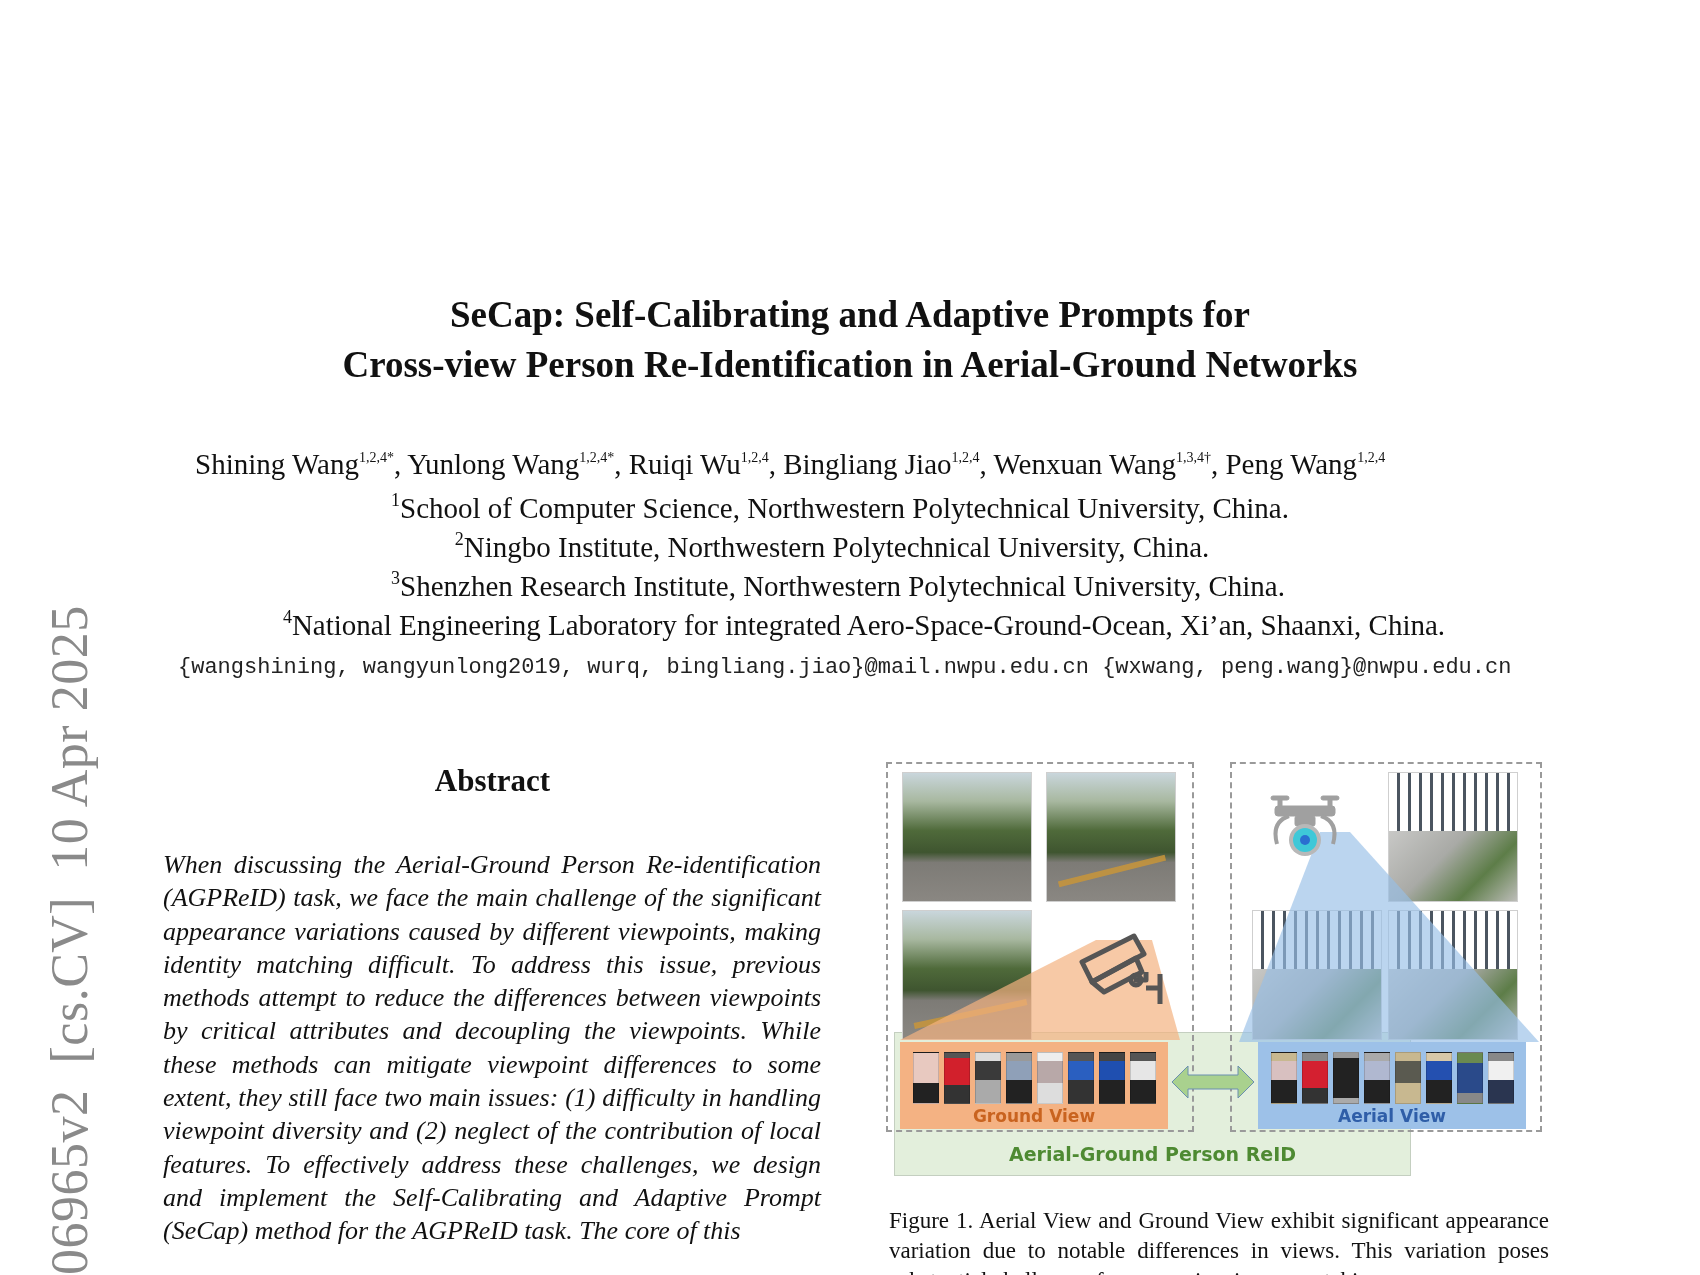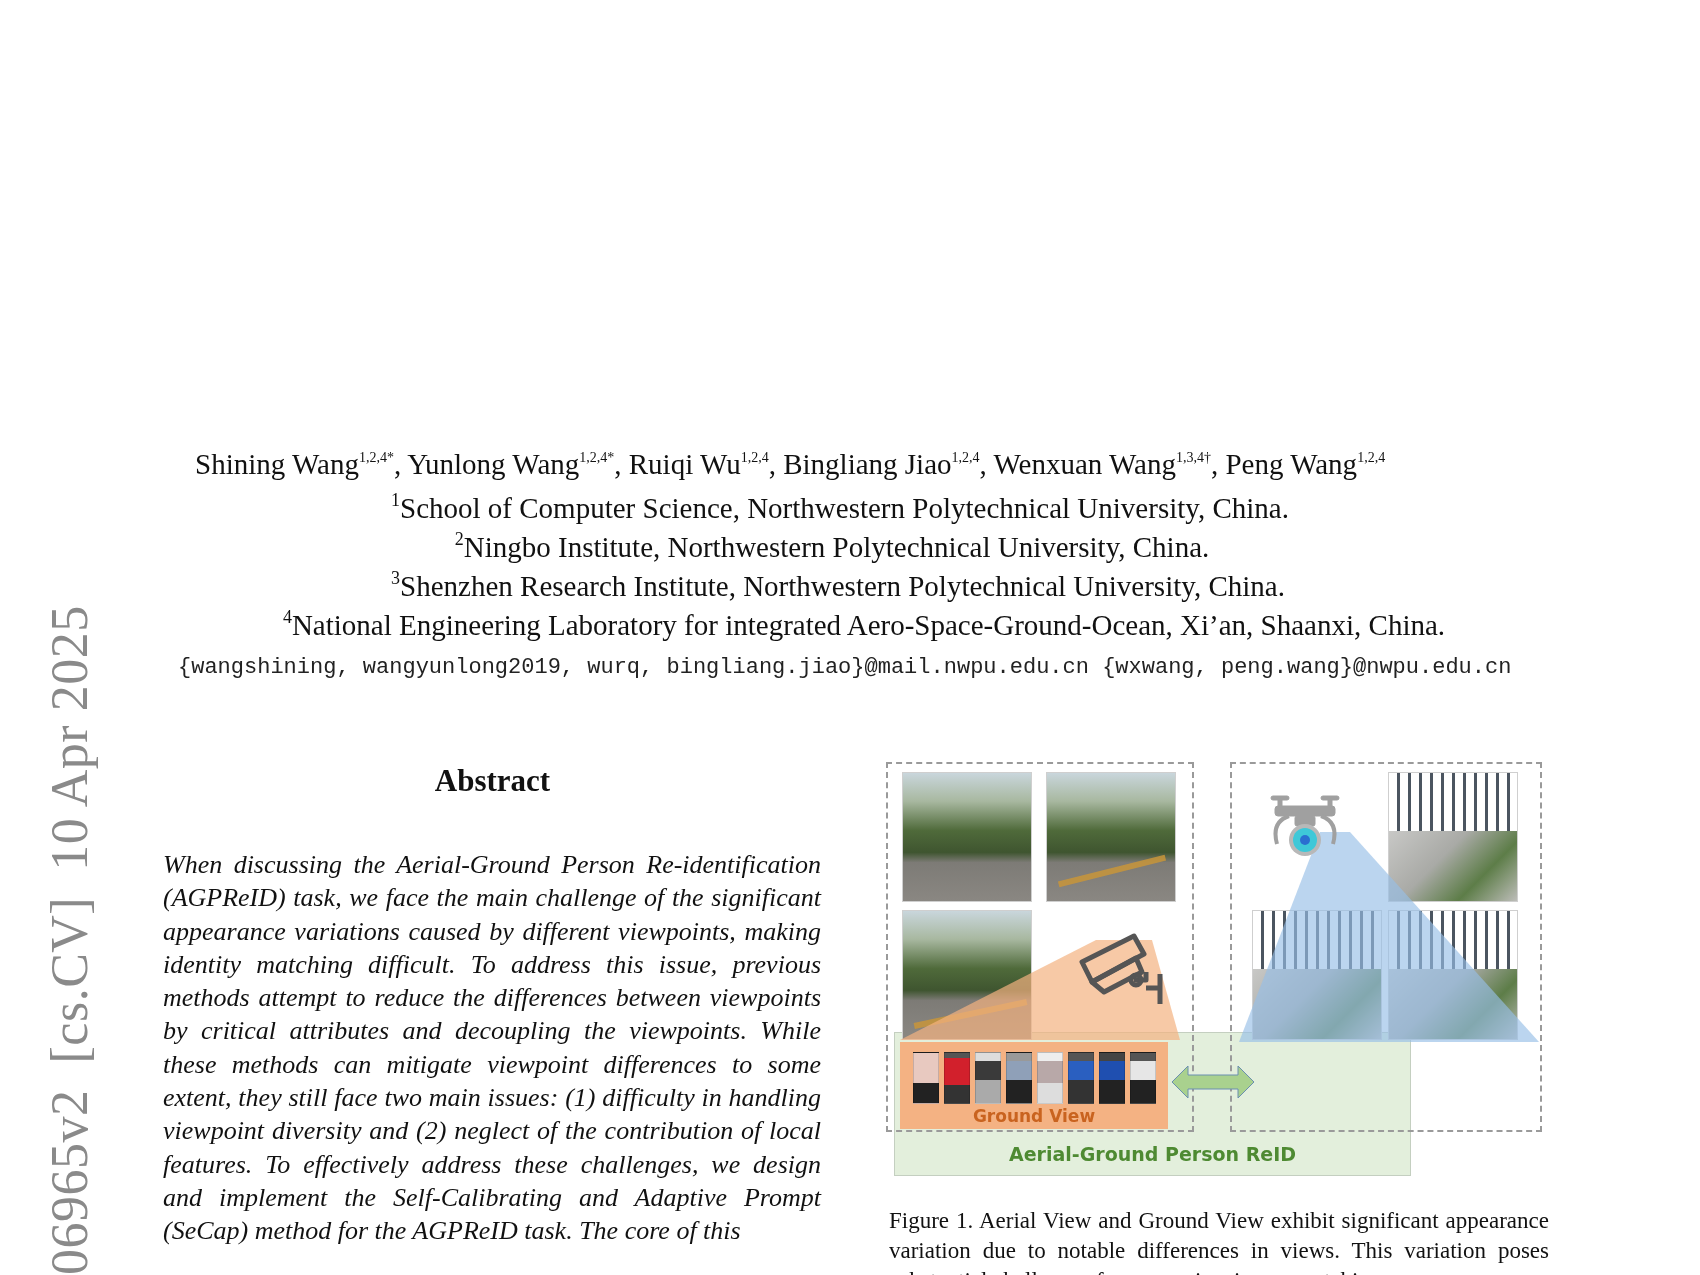--- a/index.html
+++ b/index.html
@@ -83,20 +83,22 @@
   }
 </style>
 </head>
 <body>
 
 <div class="arxiv-stamp">
   <span>06965v2</span><span>[cs.CV]</span><span>10 Apr 2025</span>
 </div>
 
 <div class="title">
+  <div>SeCap: Self-Calibrating and Adaptive Prompts for</div>
+  <div>Cross-view Person Re-Identification in Aerial-Ground Networks</div>
 </div>
 
 <div class="authors">
   <span><span>Shining Wang</span><sup>1,2,4*</sup><span>, </span></span>
   <span><span>Yunlong Wang</span><sup>1,2,4*</sup><span>, </span></span>
   <span><span>Ruiqi Wu</span><sup>1,2,4</sup><span>, </span></span>
   <span><span>Bingliang Jiao</span><sup>1,2,4</sup><span>, </span></span>
   <span><span>Wenxuan Wang</span><sup>1,3,4†</sup><span>, </span></span>
   <span><span>Peng Wang</span><sup>1,2,4</sup></span>
 </div>
@@ -176,15 +178,28 @@
       <div class="thumb" style="background:linear-gradient(#444 15%,#1f4fb0 15% 55%,#222 55%);"></div>
       <div class="thumb" style="background:linear-gradient(#555 15%,#e6e6e6 15% 55%,#222 55%);"></div>
     </div>
     <div class="strip-label">Ground View</div>
   </div>
 
   <svg class="arrow" viewBox="0 0 82 36">
     <polygon points="0,18 16,2 16,11 66,11 66,2 82,18 66,34 66,25 16,25 16,34" fill="#a9d18e" stroke="#6a8fb0" stroke-width="1"></polygon>
   </svg>
 
+  <div class="strip strip-aerial">
+    <div class="thumbs">
+      <div class="thumb" style="background:linear-gradient(#c8b890 15%,#d8c0c0 15% 55%,#222 55%);"></div>
+      <div class="thumb" style="background:linear-gradient(#888 15%,#d42030 15% 70%,#333 70%);"></div>
+      <div class="thumb" style="background:linear-gradient(#999 10%,#222 10% 90%,#aaa 90%);"></div>
+      <div class="thumb" style="background:linear-gradient(#aaa 15%,#b0b8d0 15% 55%,#222 55%);"></div>
+      <div class="thumb" style="background:linear-gradient(#c8b890 15%,#5a5a50 15% 60%,#c8b890 60%);"></div>
+      <div class="thumb" style="background:linear-gradient(#d8c8a8 15%,#2450b0 15% 55%,#222 55%);"></div>
+      <div class="thumb" style="background:linear-gradient(#6a8a50 20%,#2a4a8a 20% 80%,#888 80%);"></div>
+      <div class="thumb" style="background:linear-gradient(#888 15%,#f0f0f0 15% 55%,#2a3550 55%);"></div>
+    </div>
+    <div class="strip-label">Aerial View</div>
+  </div>
 </div>
 
 <div class="caption">Figure 1. Aerial View and Ground View exhibit significant appearance variation due to notable differences in views. This variation poses substantial challenges for cross-view image matching.</div>
 
 </body></html>

